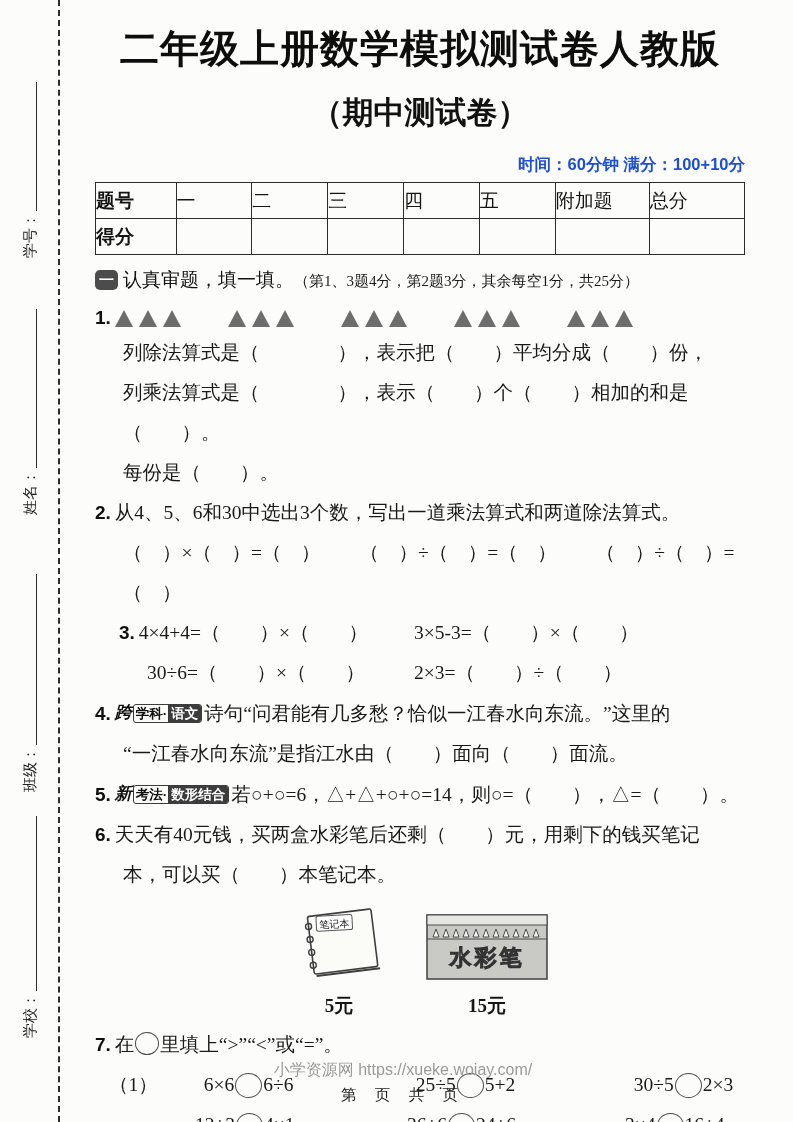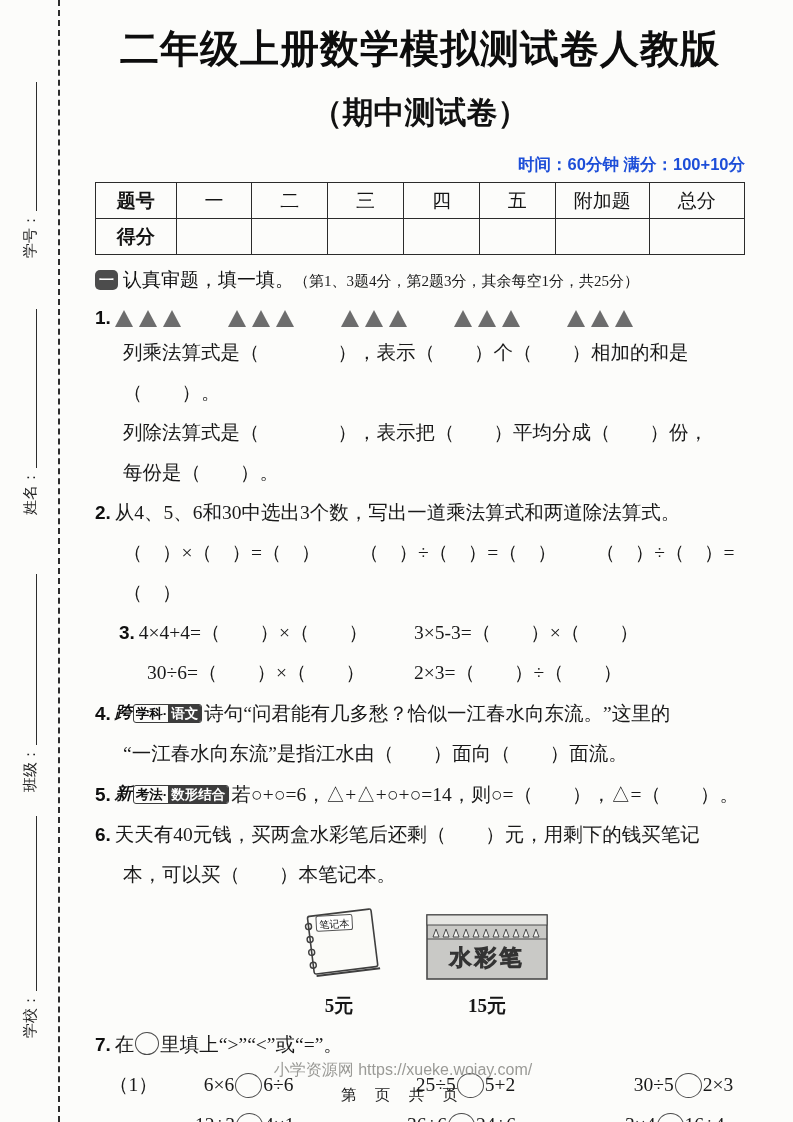--- a/index.html
+++ b/index.html
@@ -45,21 +45,21 @@
     font-weight:bold; font-size:16.5px; color:#1d4ed8;
   }
   table.score-table {
     width:100%; margin-top:6px;
     border-collapse:collapse;
     font-family:"Liberation Sans", sans-serif;
     font-size:19px; color:#141414;
   }
   table.score-table td {
     border:1.6px solid #2b2b2b;
-    height:36px; text-align:center; vertical-align:middle;
+    height:36px; vertical-align:middle;
   }
   td.c-label { width:12%; font-weight:bold; }
   td.c-num { width:11.3%; }
   td.c-extra { width:14%; }
   td.c-total { width:14.2%; }
   
   .section-head {
     margin-top:12px; display:flex; align-items:baseline;
     font-family:"Liberation Sans", sans-serif; white-space:nowrap;
   }
@@ -216,22 +216,22 @@
               <span class="tri"></span>
               <span class="tri"></span>
             </span>
             <span class="tri-group">
               <span class="tri"></span>
               <span class="tri"></span>
               <span class="tri"></span>
             </span>
           </span>
       </div>
+      <div class="qline">列除法算式是（　　　　），表示把（　　）平均分成（　　）份，</div>
       <div class="qline">列乘法算式是（　　　　），表示（　　）个（　　）相加的和是（　　）。</div>
-      <div class="qline">列除法算式是（　　　　），表示把（　　）平均分成（　　）份，</div>
       <div class="qline">每份是（　　）。</div>
     </div>
 
     <div class="q">
       <div><span class="qnum">2.</span><span>从4、5、6和30中选出3个数，写出一道乘法算式和两道除法算式。</span></div>
       <div class="qline">（　）×（　）=（　）　　（　）÷（　）=（　）　　（　）÷（　）=（　）</div>
     </div>
 
     <div class="q">
       <div class="two-col" style="padding-left:0;">

